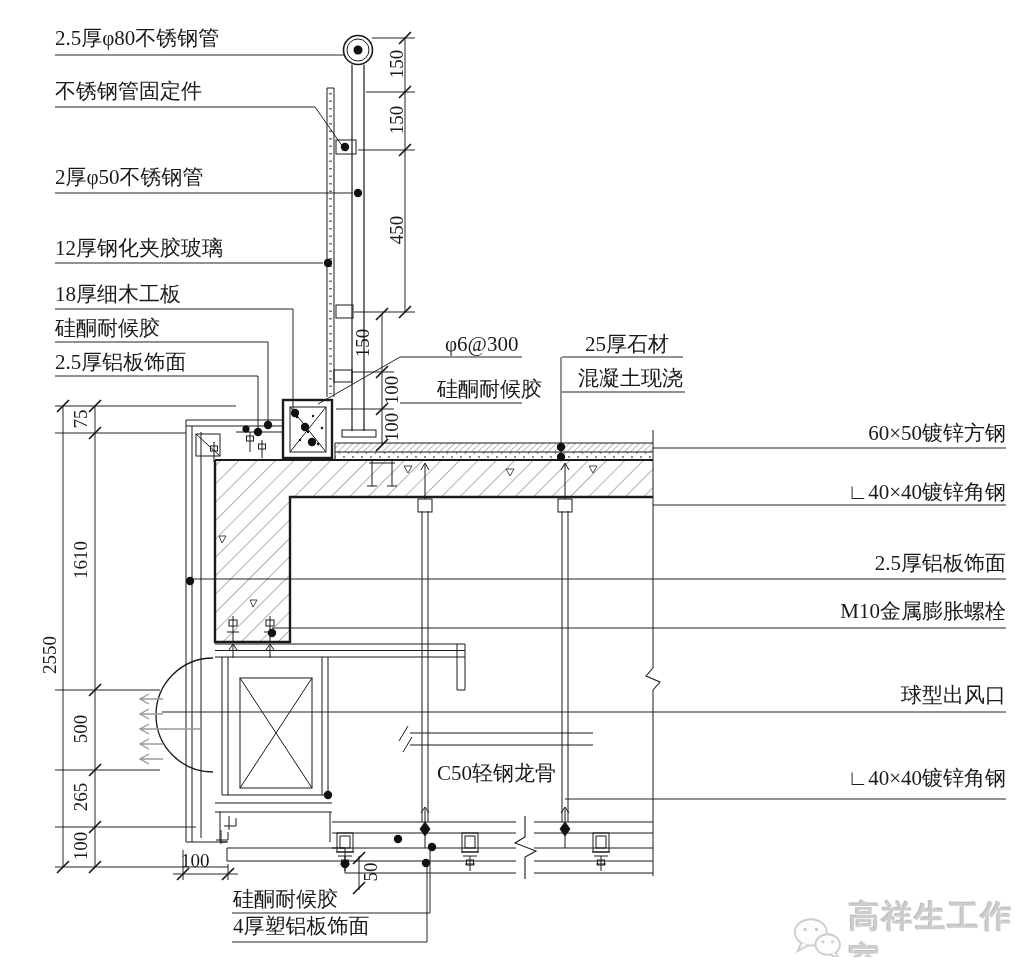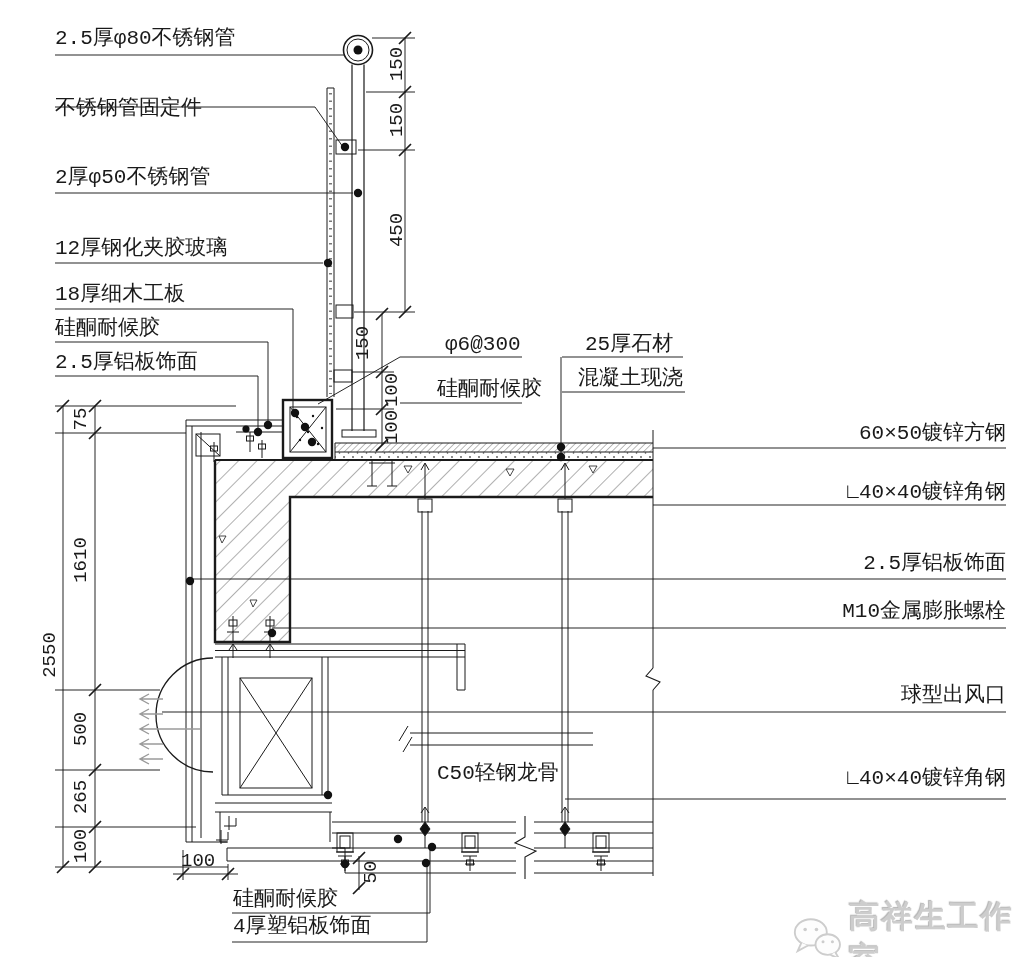--- a/index.html
+++ b/index.html
@@ -1,17 +1,17 @@
 <!DOCTYPE html>
 <html><head>
 <meta charset="utf-8">
 <style>
   html,body{margin:0;padding:0;background:#fff;}
   .sheet{position:relative;width:1035px;height:957px;background:#fff;overflow:hidden;
-         font-family:Liberation Mono, monospace;color:#1a1a1a;}
+         font-family:Liberation Serif, serif;color:#1a1a1a;}
   .sheet svg.geo{position:absolute;left:0;top:0;}
   .lbl{position:absolute;font-size:21px;white-space:nowrap;line-height:1.1;}
   .rlbl{position:absolute;right:29px;font-size:21px;white-space:nowrap;text-align:right;line-height:1.1;}
   .dim{position:absolute;font-size:19px;white-space:nowrap;transform:translate(-50%,-50%) rotate(-90deg);}
   .dimh{position:absolute;font-size:19px;white-space:nowrap;}
   .watermark{position:absolute;left:792px;top:896px;display:flex;align-items:center;gap:6px;
              color:#cdcdcd;font-size:31px;font-weight:bold;letter-spacing:2px;
              text-shadow:1px 1px 1px #ffffff,-1px -1px 1px #b5b5b5;}
 </style>
 </head>
@@ -219,21 +219,21 @@
     <path d="M399,44 L411,32 M399,98 L411,86 M399,156 L411,144 M399,318 L411,306"></path>
     <path d="M376,320 L388,308 M376,378 L388,366 M376,415 L388,403 M376,451 L388,439"></path>
     <path d="M57,412 L69,400 M57,873 L69,861"></path>
     <path d="M89,412 L101,400 M89,439 L101,427 M89,696 L101,684 M89,776 L101,764 M89,833 L101,821 M89,873 L101,861"></path>
     <path d="M177,880 L189,868 M222,880 L234,868"></path>
     <path d="M353,864 L365,852 M353,894 L365,882"></path>
   </g>
 </svg>
 
 <div class="lbl" style="left:55px;top:27px">2.5厚φ80不锈钢管</div>
-<div class="lbl" style="left:55px;top:97px">不锈钢管固定件</div>
+<div class="lbl" style="left:55px;top:80px">不锈钢管固定件</div>
 <div class="lbl" style="left:55px;top:166px">2厚φ50不锈钢管</div>
 <div class="lbl" style="left:55px;top:237px">12厚钢化夹胶玻璃</div>
 <div class="lbl" style="left:55px;top:283px">18厚细木工板</div>
 <div class="lbl" style="left:55px;top:317px">硅酮耐候胶</div>
 <div class="lbl" style="left:55px;top:351px">2.5厚铝板饰面</div>
 
 <div class="lbl" style="left:445px;top:333px">φ6@300</div>
 <div class="lbl" style="left:437px;top:378px">硅酮耐候胶</div>
 <div class="lbl" style="left:585px;top:333px">25厚石材</div>
 <div class="lbl" style="left:578px;top:367px">混凝土现浇</div>

